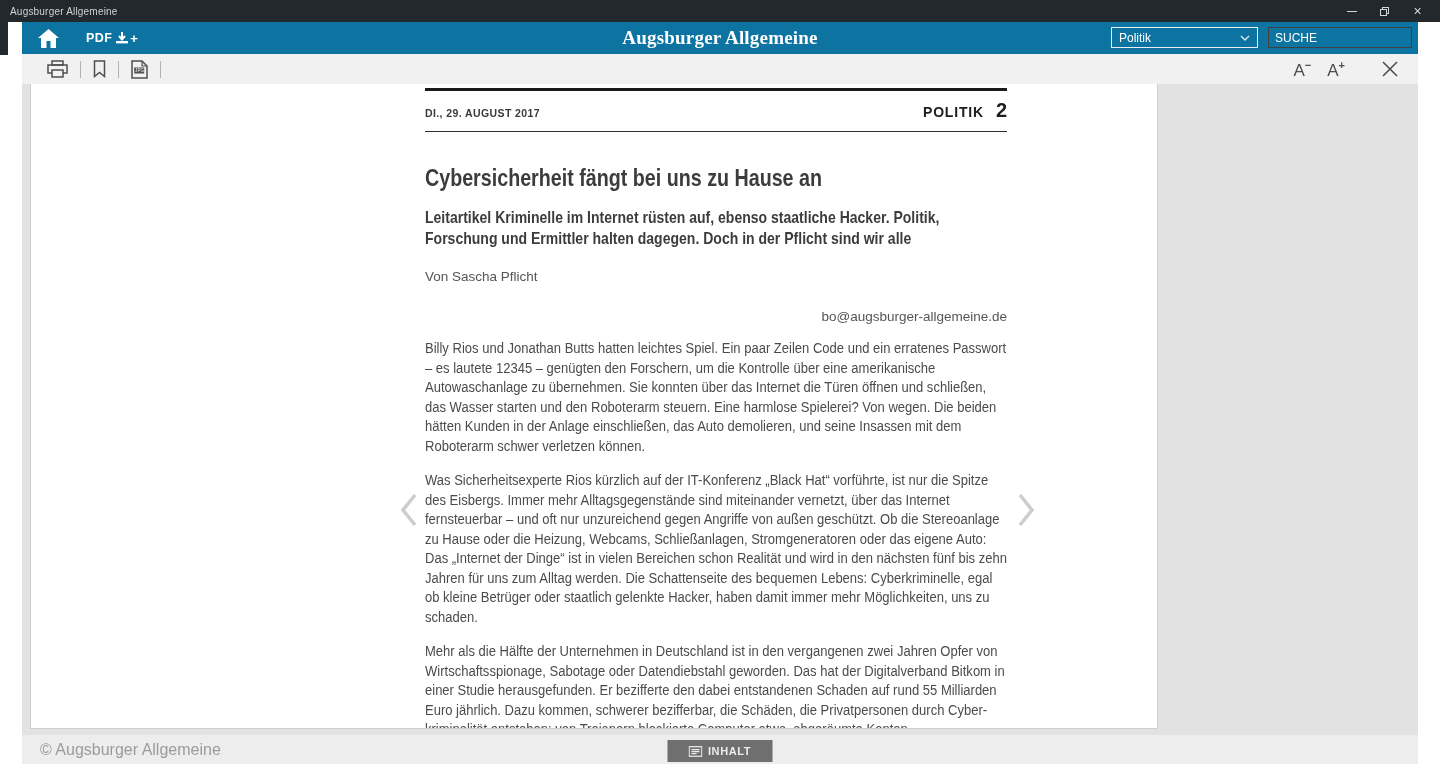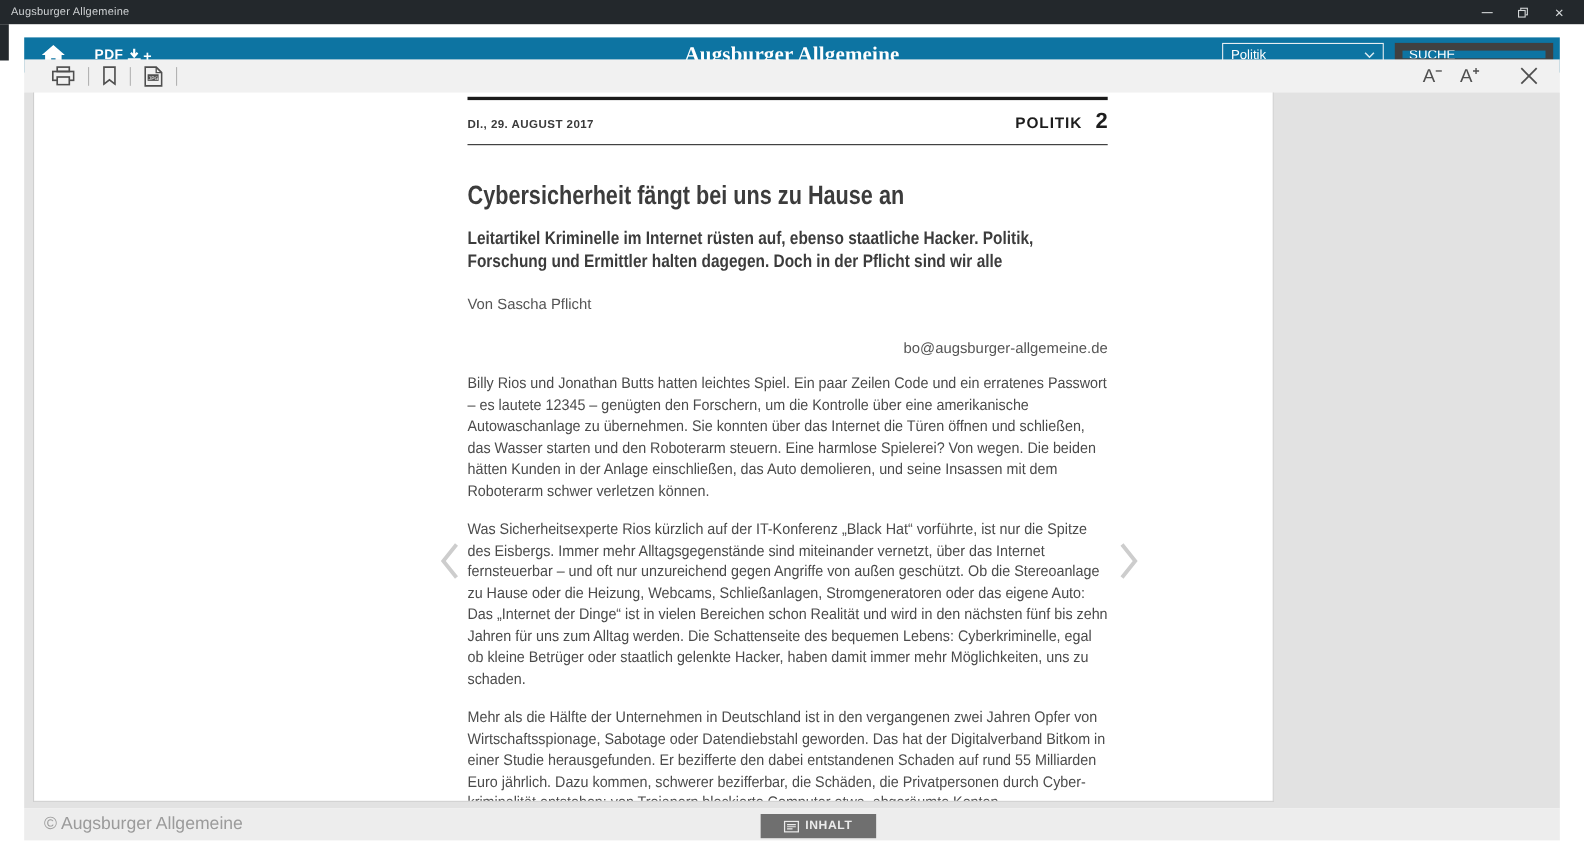--- a/index.html
+++ b/index.html
@@ -14,37 +14,37 @@
   .win-btn { width:33px; height:22px; display:flex; align-items:center; justify-content:center;
              color:#d4d7d9; font-size:13px; cursor:default; }
   .min-glyph { display:block; width:10px; height:1px; background:#d4d7d9; }
   .restore-glyph { position:relative; width:9px; height:9px; }
   .restore-glyph .back { position:absolute; right:0; top:0; width:7px; height:7px; border:1px solid #d4d7d9; }
   .restore-glyph .front { position:absolute; left:0; bottom:0; width:7px; height:7px; border:1px solid #d4d7d9; background:#23282c; }
   .close-glyph { font-size:14px; line-height:1; }
   .edge-artifact { position:absolute; left:0; top:22px; width:8px; height:33px; background:#23282c; }
 
   
-  .bluebar { position:absolute; left:22px; top:22px; width:1396px; height:32px; background:#0d74a2;margin-top:12px; }
+  .bluebar { position:absolute; left:22px; top:22px; width:1396px; height:32px; background:#0d74a2; }
   .home-btn { position:absolute; left:4px; top:0; width:44px; height:32px;
               display:flex; align-items:center; justify-content:center; cursor:pointer; }
   .pdf-group { position:absolute; left:58px; top:0; height:32px; display:flex; align-items:center; gap:4px;
                color:#ffffff; cursor:pointer; padding:0 6px; }
   .pdf-label { font-size:12.5px; font-weight:bold; letter-spacing:.4px; }
   .pdf-plus { font-size:13px; font-weight:bold; margin-left:-2px; }
   .masthead { position:absolute; left:0; top:0; width:100%; height:32px;
               display:flex; align-items:center; justify-content:center;
               font-family:"Liberation Serif", serif; font-weight:bold; font-size:19px;
               color:#ffffff; letter-spacing:.2px; pointer-events:none; }
   .section-select { position:absolute; right:160px; top:5px; width:147px; height:21px;
                     border:1px solid #e8eef2; display:flex; align-items:center;
                     color:#ffffff; font-size:12px; padding:0 7px; cursor:pointer; }
   .section-select .chev { margin-left:auto; opacity:.85; }
   .search-box { position:absolute; right:6px; top:5px; width:144px; height:21px;
-                border:7px solid #404040; display:flex; align-items:center; }
+                border:1px solid #404040; display:flex; align-items:center; }
   .search-input { flex:1; height:100%; background:transparent; border:none; outline:none;
                   color:#ffffff; font-size:12px; padding:0 6px; font-family:"Liberation Sans", sans-serif; }
   .search-input::placeholder { color:#ffffff; opacity:1; }
   .search-btn { width:26px; height:100%; display:flex; align-items:center; justify-content:center; cursor:pointer; }
 
   
   .toolbar { position:absolute; left:22px; top:54px; width:1396px; height:30px; background:#f1f1f1;
              display:flex; align-items:center; }
   .tb-left { display:flex; align-items:center; height:100%; padding-left:13px; }
   .tb-btn { display:flex; align-items:center; justify-content:center; padding:0 12px; height:100%; cursor:pointer; }
@@ -80,21 +80,21 @@
   .nav-next { left:991px; }
 
   
   .footer { position:absolute; left:22px; top:735px; width:1396px; height:29px; background:#ededed; }
   .copyright { position:absolute; left:18px; top:0; height:29px; display:flex; align-items:center;
                color:#9b9b9b; font-size:16px; }
   .inhalt-btn { position:absolute; left:50%; transform:translateX(-50%); top:5px; height:22px;
                 min-width:105px; background:#6f6f6f; color:#ececec; border:none;
                 display:flex; align-items:center; justify-content:center; gap:5px;
                 font-size:11px; font-weight:bold; letter-spacing:.6px; cursor:pointer;
-                font-family:"Liberation Sans", sans-serif;margin-left:24px; }
+                font-family:"Liberation Sans", sans-serif; }
 </style>
 </head>
 <body>
 
 <div class="titlebar">
   <span class="titlebar-title">Augsburger Allgemeine</span>
   <div class="win-controls">
     <div class="win-btn">
         <span class="min-glyph"></span>
       </div>

